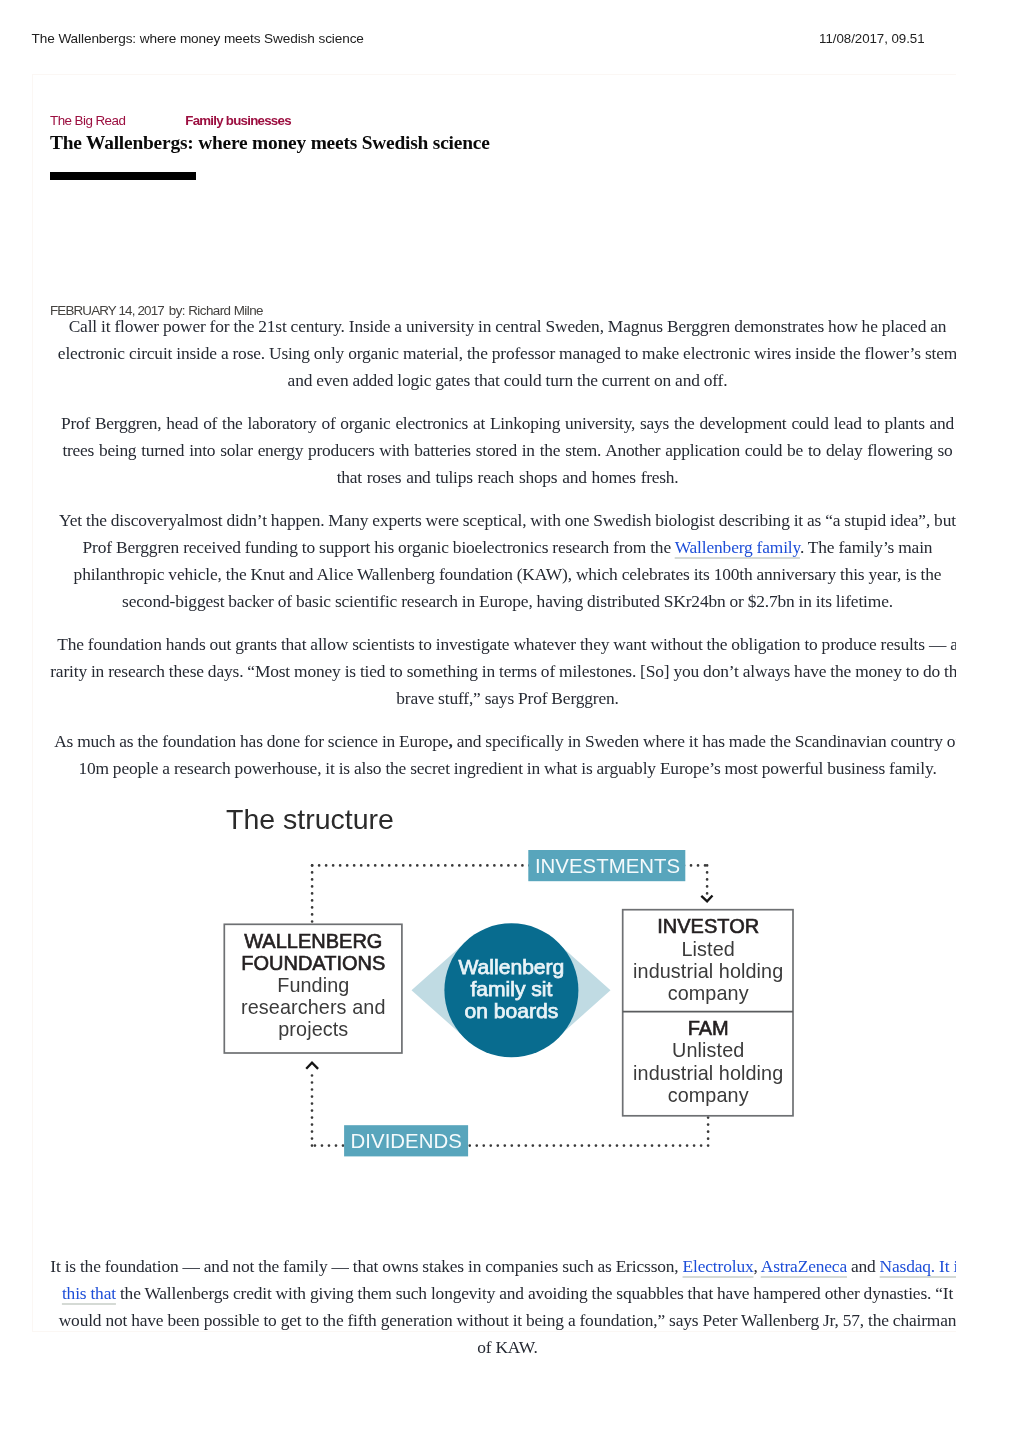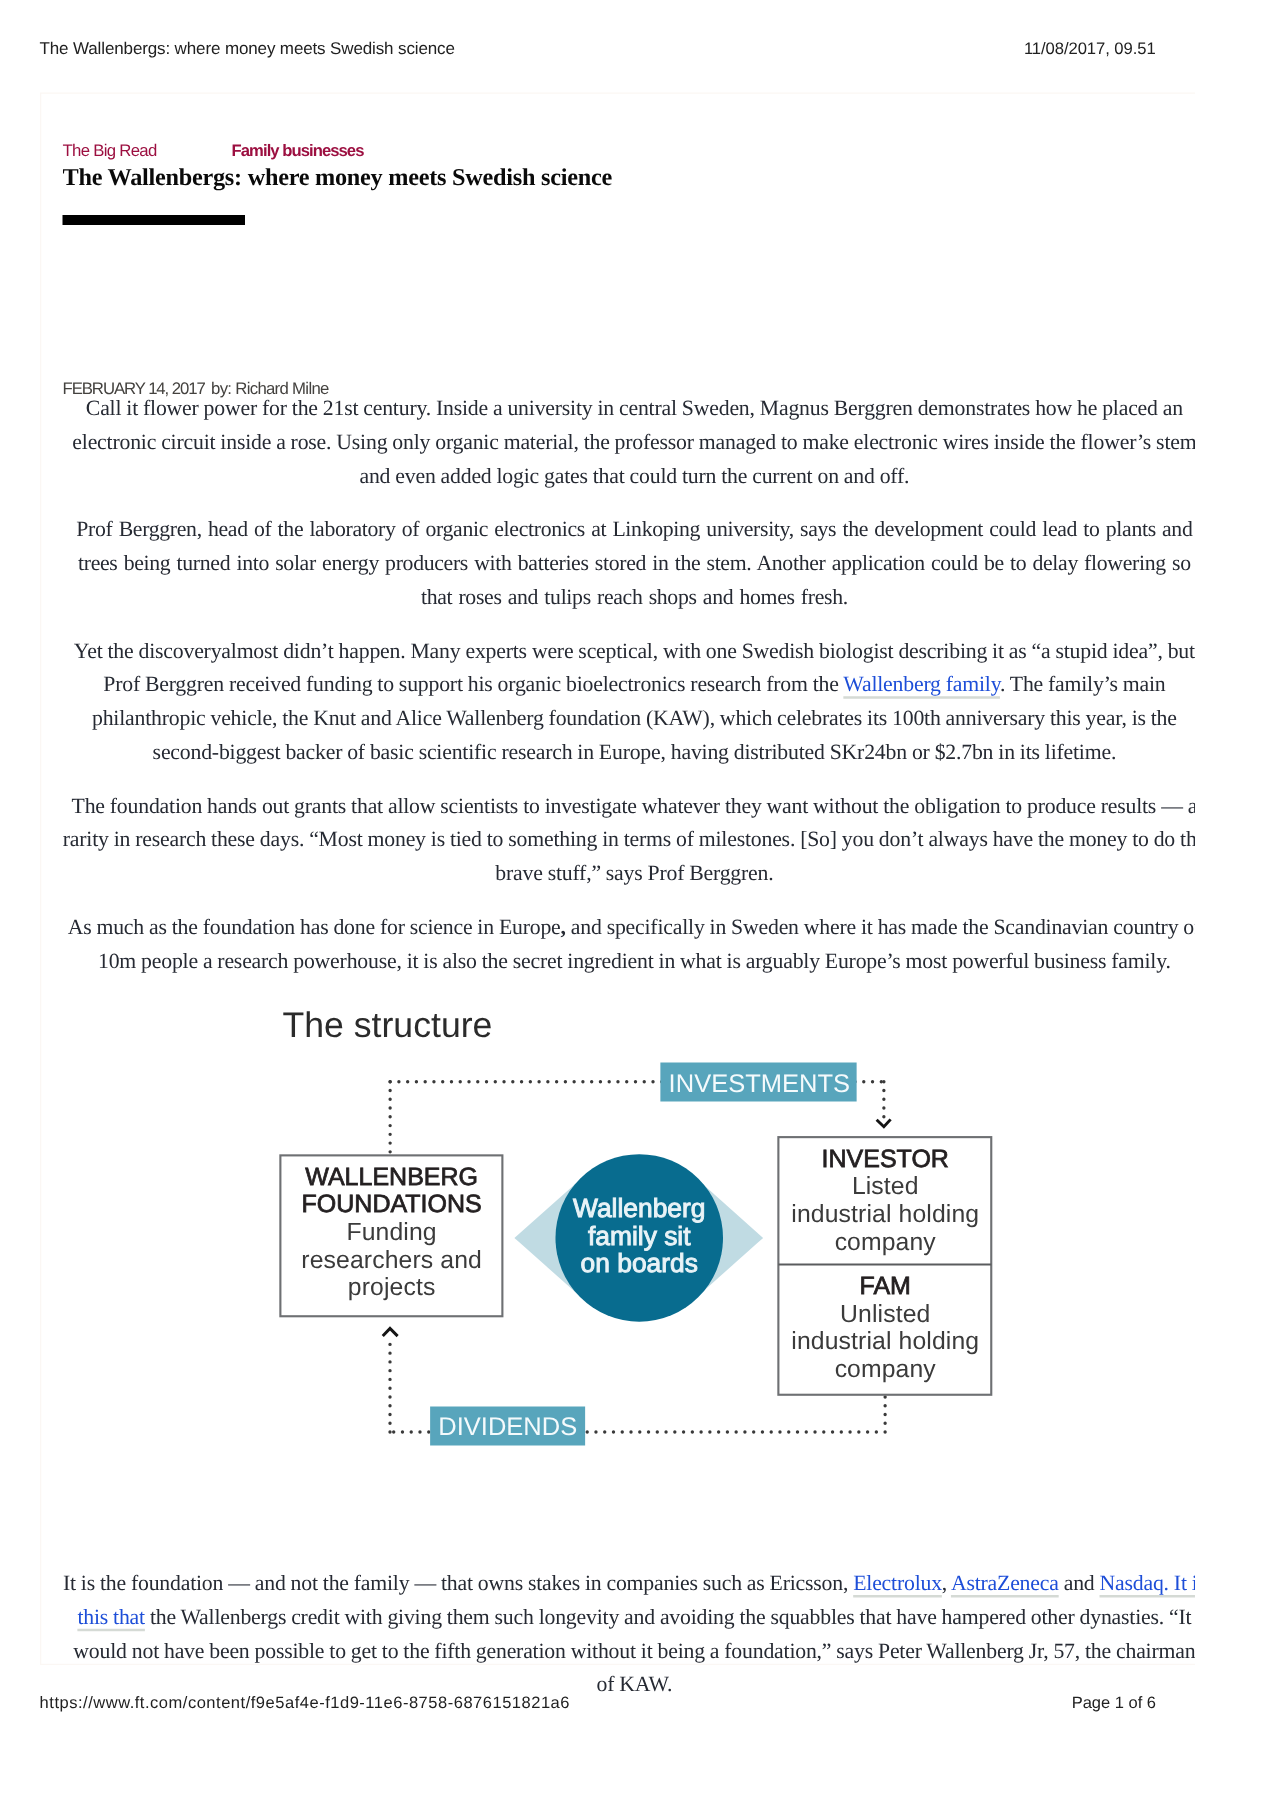--- a/index.html
+++ b/index.html
@@ -136,17 +136,13 @@
       <text class="badge" x="607.5" y="83.4">INVESTMENTS</text>
       <rect x="344.1" y="335.2" width="124" height="31.2" fill="#58a5bc"></rect>
       <text class="badge" x="406.2" y="358.1">DIVIDENDS</text>
     </svg>
   </div>
 
   <div class="body" id="body-bottom">
       <p><span>It is the foundation — and not the family — that owns stakes in companies such as Ericsson, </span><a>Electrolux</a><span>, </span><a>AstraZeneca</a><span> and </span><a>Nasdaq. It is this that</a><span> the Wallenbergs credit with giving them such longevity and avoiding the squabbles that have hampered other dynasties. “It would not have been possible to get to the fifth generation without it being a foundation,” says Peter Wallenberg Jr, 57, the chairman of KAW.</span></p>
     </div>
 
-  <div class="runfoot">
-    <span class="rf-left">https://www.ft.com/content/f9e5af4e-f1d9-11e6-8758-6876151821a6</span>
-    <span class="rf-right">Page 1 of 6</span>
-  </div>
 </div>
 
 </body></html>

